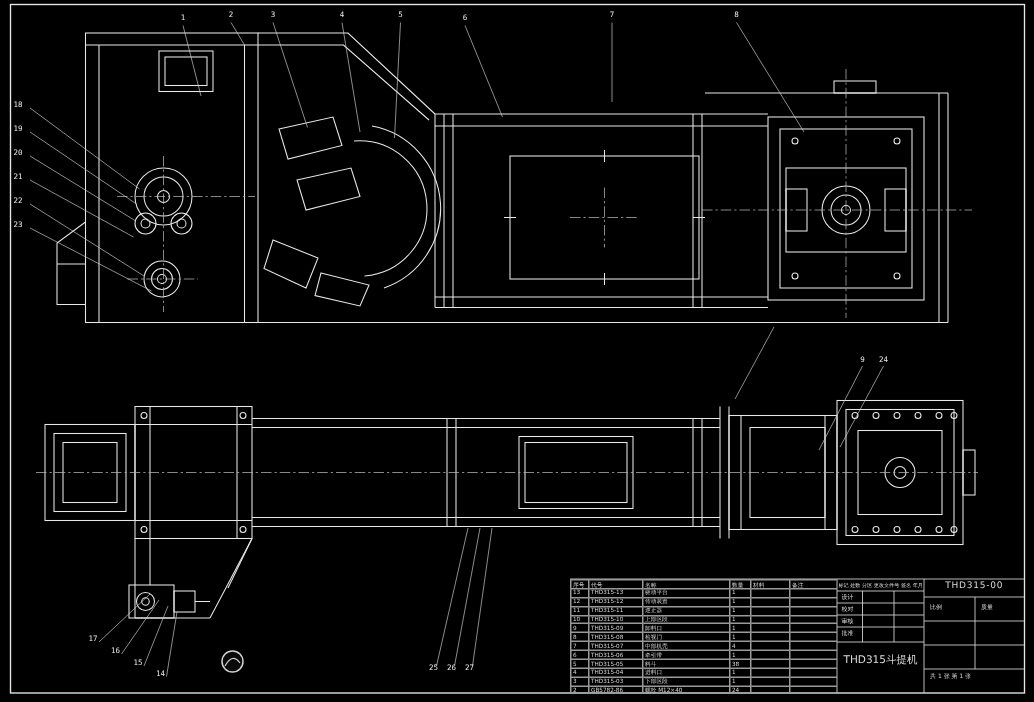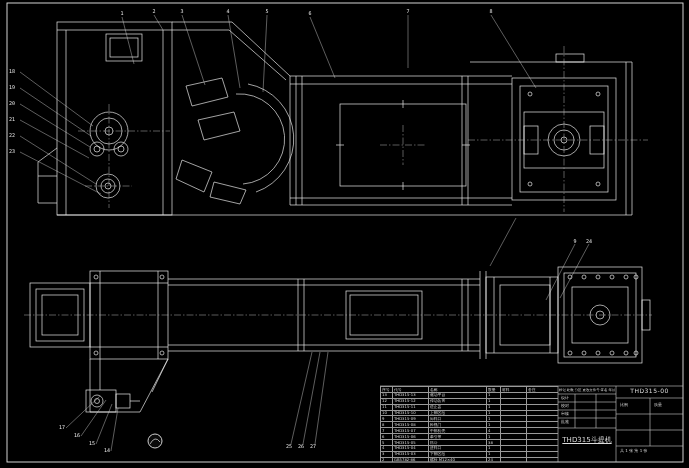--- a/index.html
+++ b/index.html
@@ -18,21 +18,21 @@
     overflow:hidden;
   }
   .parts-table table{
     border-collapse:collapse;table-layout:fixed;width:178px;
     color:#d8d8d8;font-size:3.8px;line-height:1;
   }
   .parts-table td,.parts-table th{
     border:0.5px solid #9a9a9a;height:4.9px;padding:0 1px;
     font-weight:normal;white-space:nowrap;overflow:hidden;text-align:left;
   }
-  .tb-text{position:absolute;color:#dcdcdc;white-space:nowrap;overflow:hidden;text-decoration:underline;}
+  .tb-text{position:absolute;color:#dcdcdc;white-space:nowrap;overflow:hidden;}
   #tb-no{left:617px;top:387px;width:65px;text-align:center;font-size:6px;letter-spacing:.5px;}
   #tb-title{left:559px;top:435px;width:56px;text-align:center;font-size:7px;}
   #tb-rev{left:559px;top:388px;width:56px;font-size:3.4px;}
   .sig{left:561px;font-size:4px;}
   #sig-0{top:395px;} #sig-1{top:403px;} #sig-2{top:411px;} #sig-3{top:419px;}
   #tb-scale{left:620px;top:402px;font-size:4px;}
   #tb-weight{left:654px;top:402px;font-size:4px;}
   #tb-sheet{left:620px;top:448px;font-size:4px;}
 </style>
 </head>

